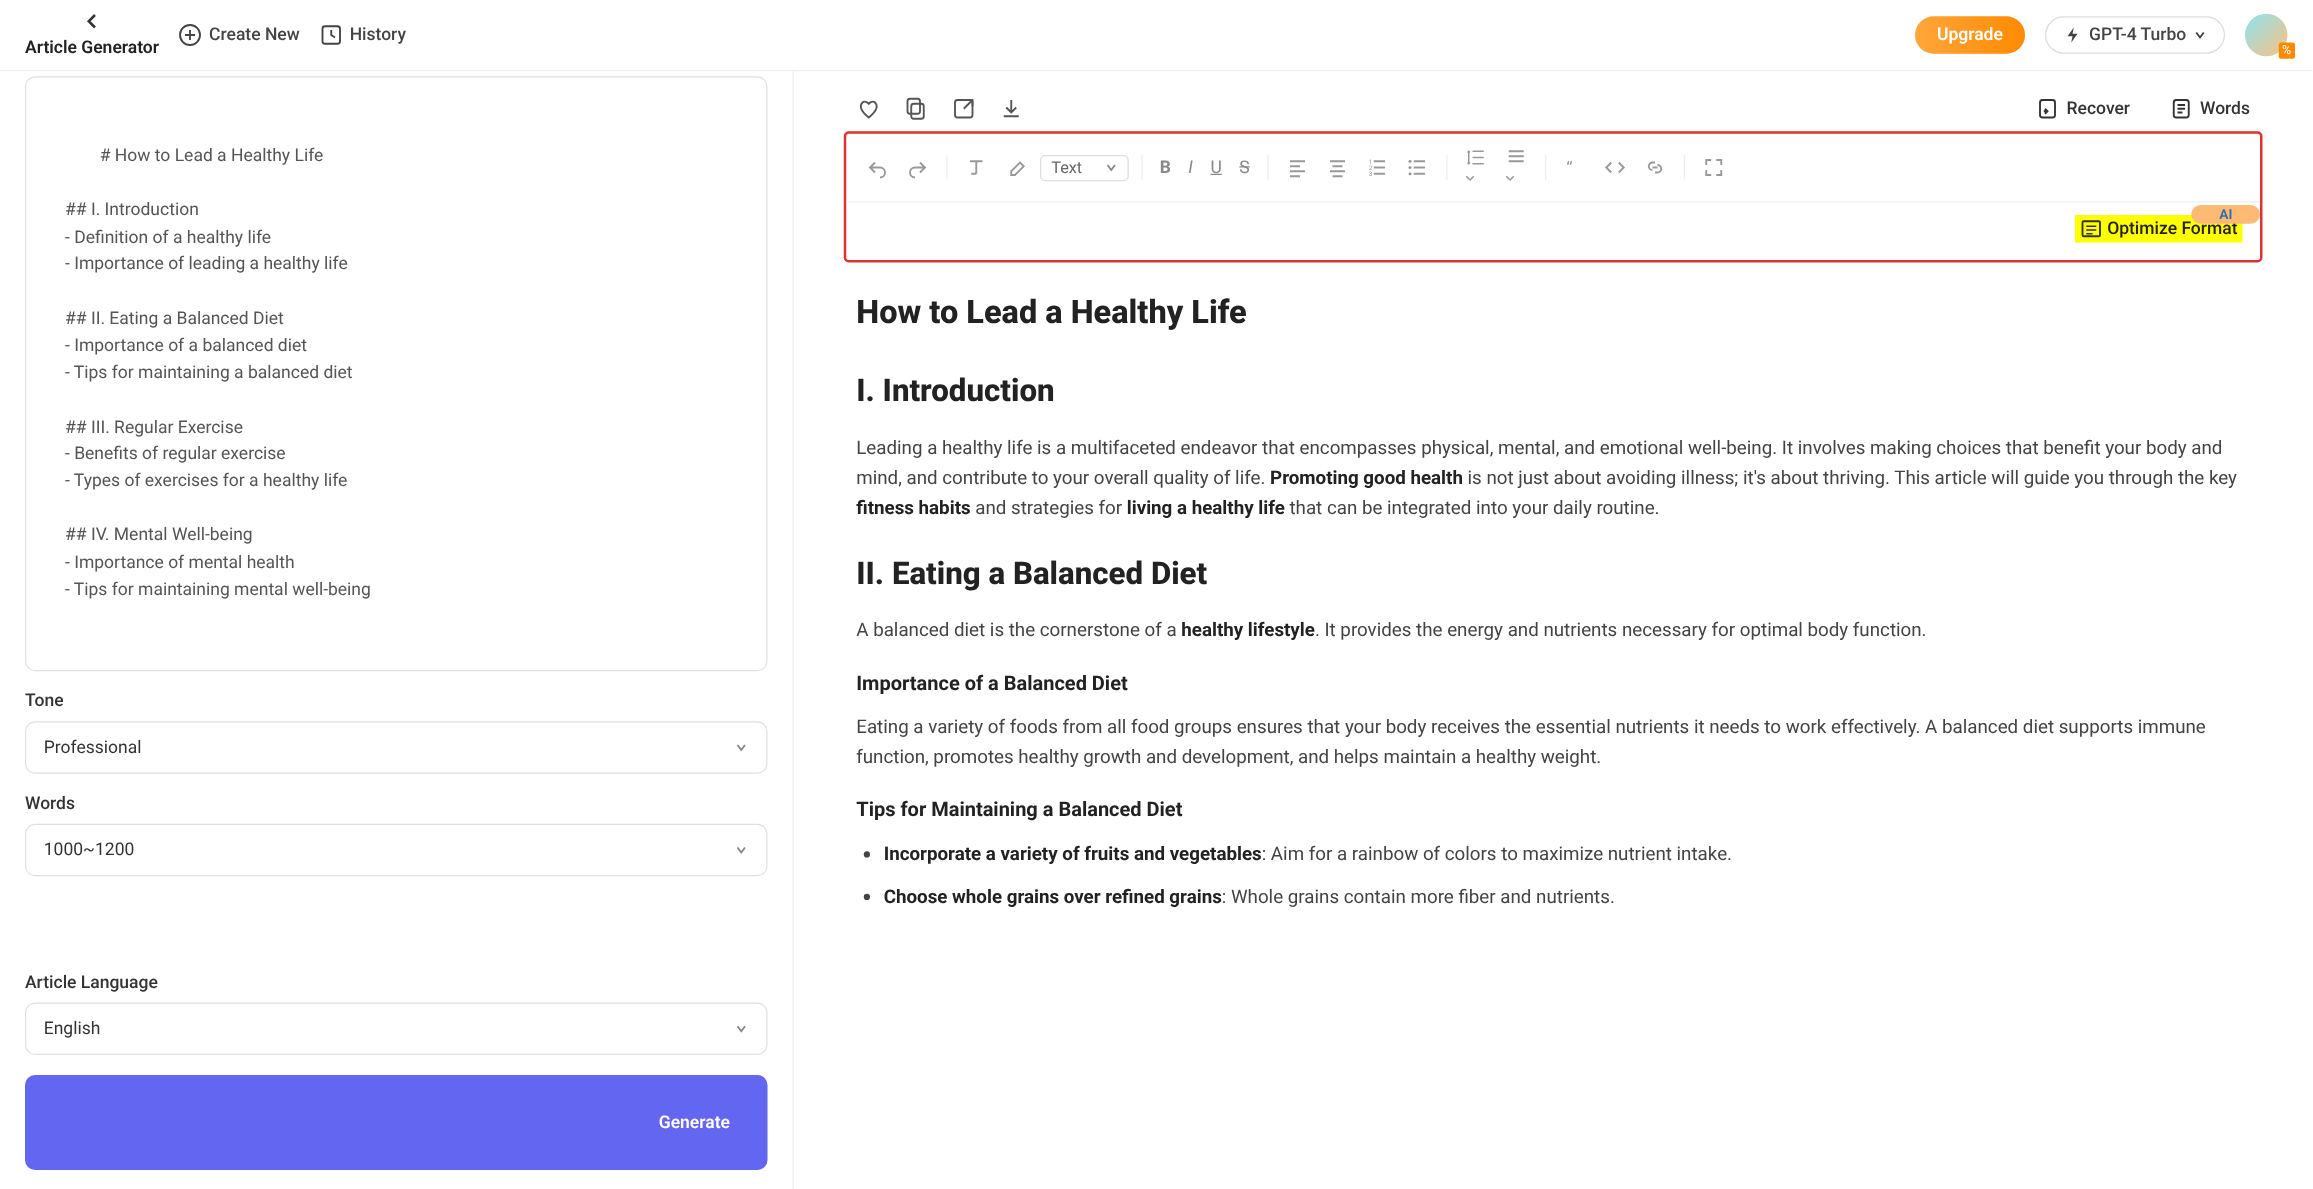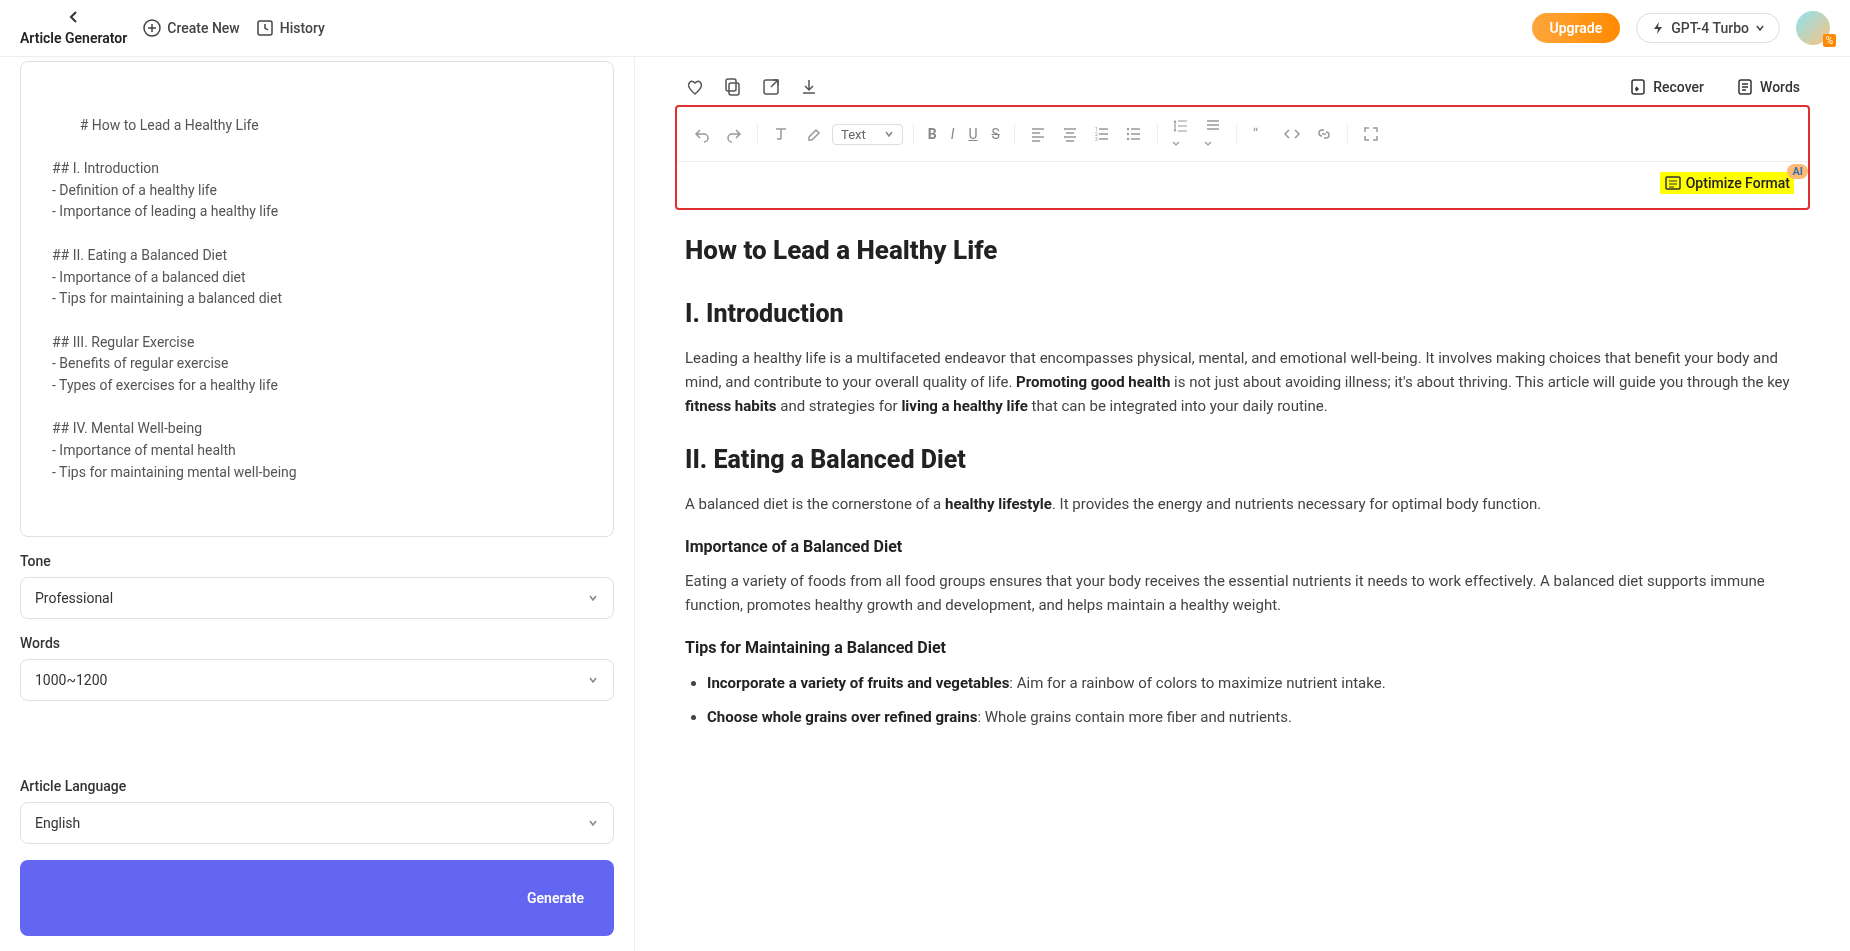--- a/index.html
+++ b/index.html
@@ -37,21 +37,21 @@
 .text-action { display:flex; align-items:center; gap:6px; color:#333; cursor:pointer; font-weight:500; }
 
 .editor-box { border: 2px solid #E03030; border-radius: 4px; padding: 0 0 14px 0; margin-bottom: 20px; margin-top:6px; }
 .toolbar { display:flex; align-items:center; gap: 6px; padding: 8px 12px; border-bottom:1px solid #eee; flex-wrap:wrap; }
 .tb-btn { color:#888; cursor:pointer; padding:2px 4px; }
 .tb-sel { border:1px solid #ddd; border-radius:4px; padding:2px 8px; color:#666; font-size:13px; display:flex; align-items:center; gap:18px; cursor:pointer; }
 .tb-sep { width:1px; height:20px; background:#eee; margin:0 4px; }
 
 .optimize-row { display:flex; justify-content:flex-end; padding: 10px 14px 0 0; }
 .optimize-btn { background: yellow; display:flex; align-items:center; gap:4px; color:#222; font-weight:500; padding:2px 4px; position:relative; }
-.ai-badge { position:absolute; top:-8px; right:-14px; background:#fdba74; color:#2a6db0; font-size:11px; padding:1px 5px; border-radius:8px; font-weight:600; }
+.ai-badge { position:absolute; top:-8px; right:-14px; background:#fdba74; color:#2a6db0; font-size:11px; padding:1px 22px; border-radius:8px; font-weight:600; }
 
 .article { color:#333; line-height:1.6; padding: 0 10px; }
 .article h1 { font-size: 26px; font-weight: 800; margin-bottom: 18px; color:#222; }
 .article h2 { font-size: 25px; font-weight: 800; margin: 22px 0 12px 0; color:#222; }
 .article h3 { font-size: 16px; font-weight: 700; margin: 18px 0 10px 0; color:#222; }
 .article p { font-size: 15px; color:#444; margin-bottom: 12px; }
 .article b { font-weight:700; color:#222; }
 .article ul { padding-left: 22px; margin-top:8px; }
 .article li { font-size:15px; color:#444; margin-bottom:10px; }
 

